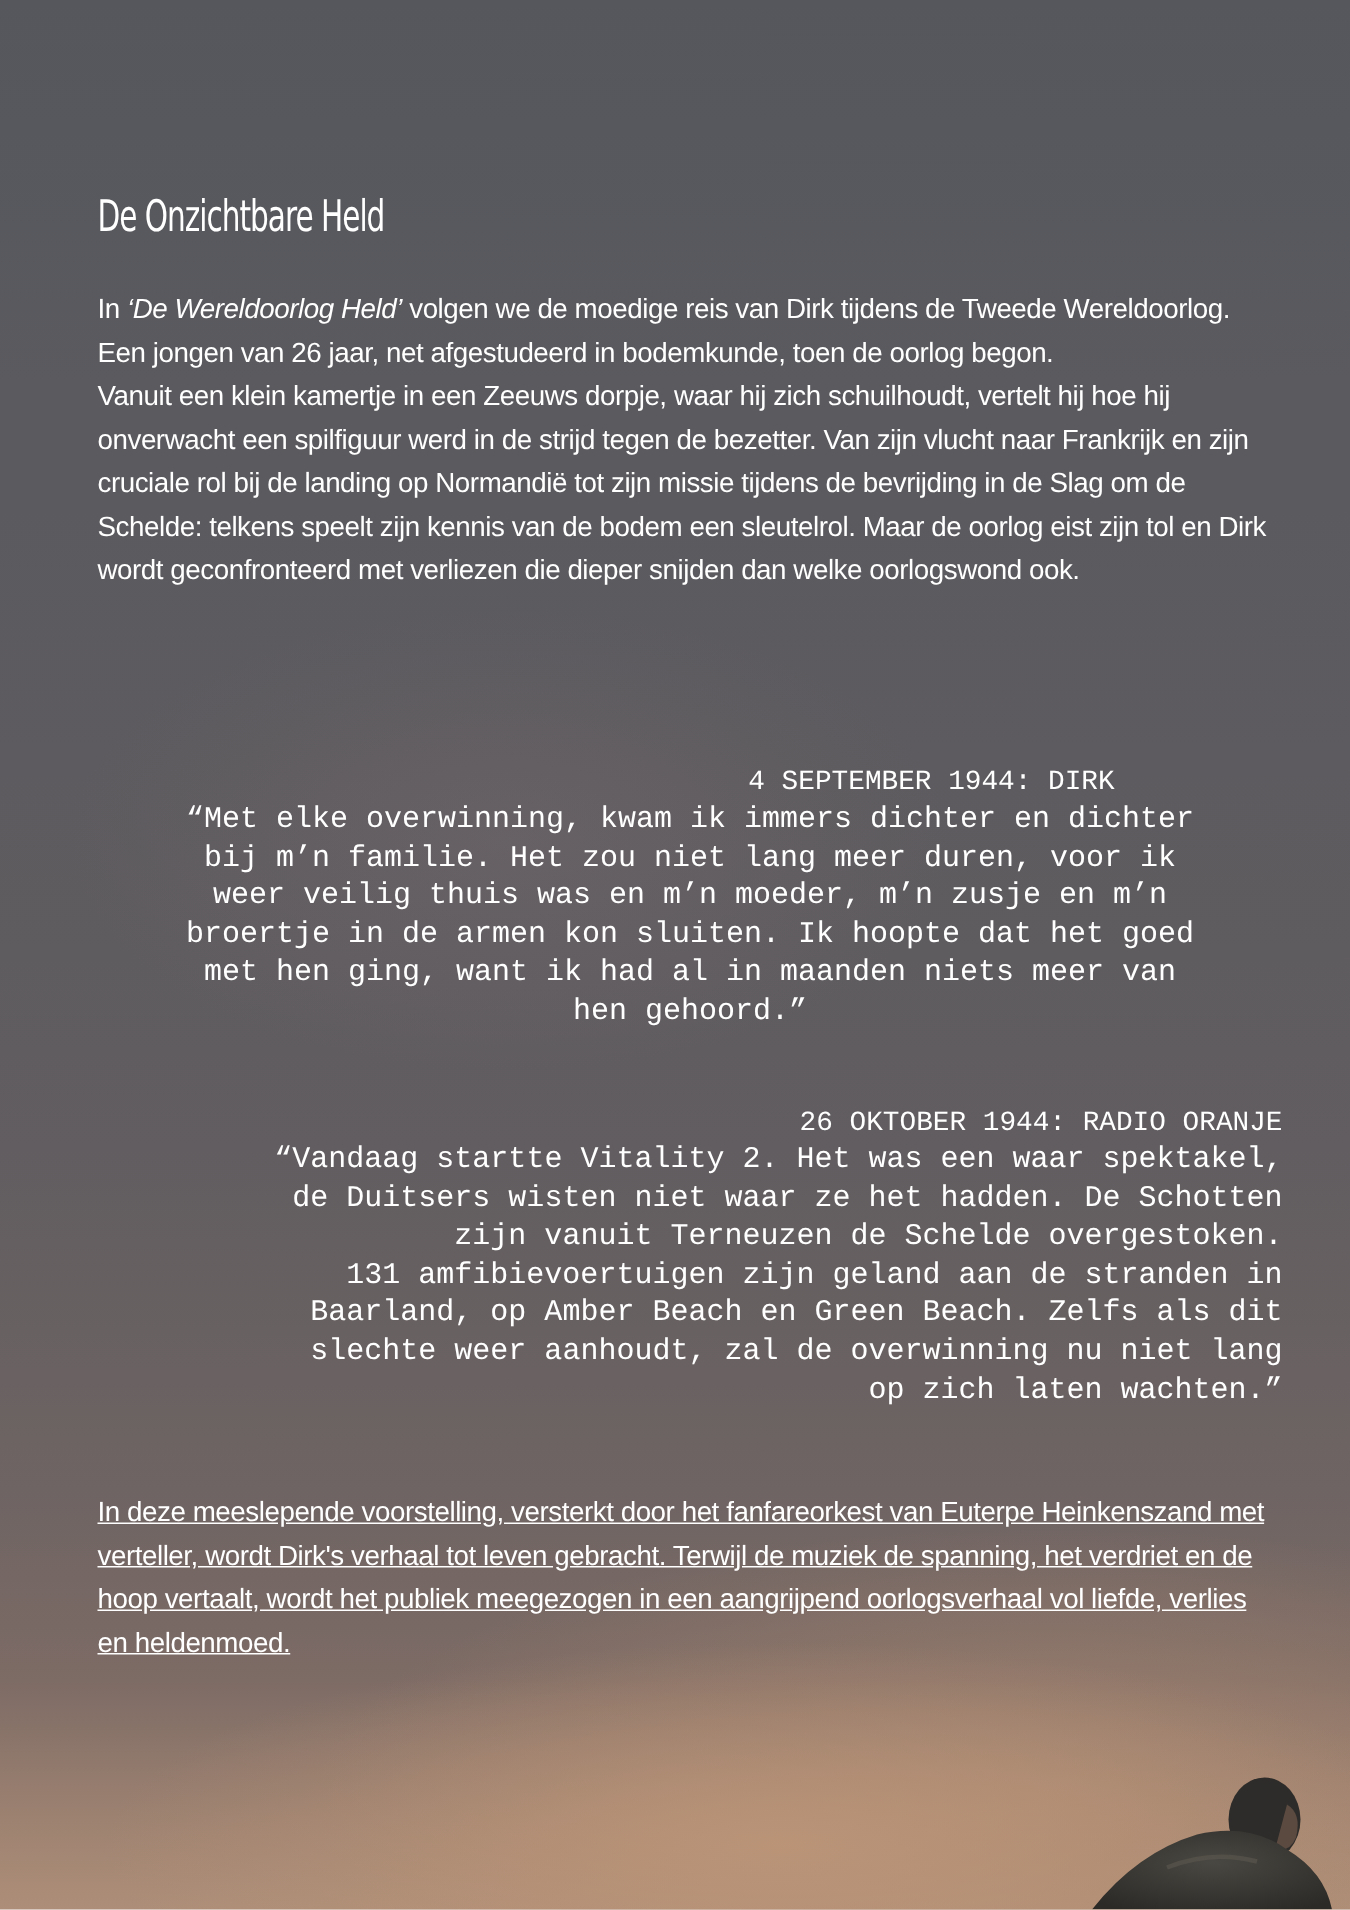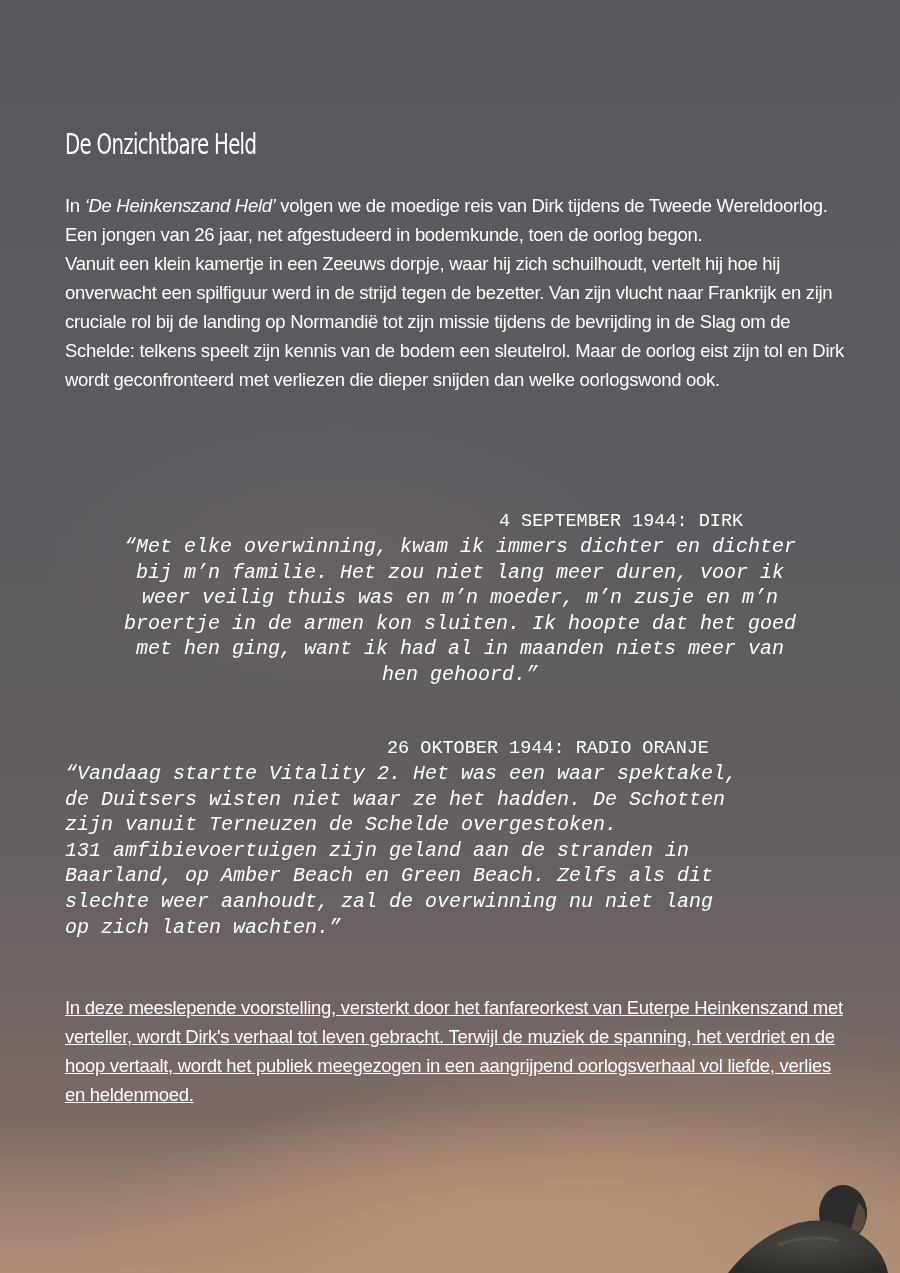--- a/index.html
+++ b/index.html
@@ -21,34 +21,34 @@
     .prose {
       position: absolute; left: 65px; width: 790px;
       font-family: "Liberation Sans", sans-serif; font-size: 18.5px; line-height: 29px;
       color: #ffffff; letter-spacing: -0.3px;
     }
     .prose p { margin: 0; }
     .intro { top: 191px; }
     .outro { top: 993px; text-decoration: underline; }
     .quote-block { position: absolute; left: 65px; width: 790px; font-family: "Liberation Mono", monospace; color: #ffffff; }
     .quote-head { font-size: 18.5px; line-height: 25px; padding-left: 322px; white-space: pre; }
-    .quote-text { font-size: 20px; line-height: 25.6px; white-space: pre; font-style: italic; }
+    .quote-text { font-size: 20px; line-height: 25.6px; white-space: pre; }
     .q1 { top: 509px; text-align: center; }
-    .q2 { top: 736px; }
+    .q2 { top: 736px; text-align: right; }
     .figure { position: absolute; right: 0; bottom: 0; width: 190px; height: 120px; }
   </style>
 </head>
 <body>
 
 <div class="page">
 
   <h1 class="title">De Onzichtbare Held</h1>
 
   <div class="prose intro">
-    <p><span>In </span><em>‘De Heinkenszand Held’</em><span> volgen we de moedige reis van Dirk tijdens de Tweede Wereldoorlog. Een jongen van 26 jaar, net afgestudeerd in bodemkunde, toen de oorlog begon.</span></p>
+    <p><span>In </span><em>‘De Wereldoorlog Held’</em><span> volgen we de moedige reis van Dirk tijdens de Tweede Wereldoorlog. Een jongen van 26 jaar, net afgestudeerd in bodemkunde, toen de oorlog begon.</span></p>
     <p>Vanuit een klein kamertje in een Zeeuws dorpje, waar hij zich schuilhoudt, vertelt hij hoe hij onverwacht een spilfiguur werd in de strijd tegen de bezetter. Van zijn vlucht naar Frankrijk en zijn cruciale rol bij de landing op Normandië tot zijn missie tijdens de bevrijding in de Slag om de Schelde: telkens speelt zijn kennis van de bodem een sleutelrol. Maar de oorlog eist zijn tol en Dirk wordt geconfronteerd met verliezen die dieper snijden dan welke oorlogswond ook.</p>
   </div>
 
   <div class="quote-block q1">
     <div class="quote-head">4 SEPTEMBER 1944: DIRK</div>
     <div class="quote-text">“Met elke overwinning, kwam ik immers dichter en dichter
 bij m’n familie. Het zou niet lang meer duren, voor ik
 weer veilig thuis was en m’n moeder, m’n zusje en m’n
 broertje in de armen kon sluiten. Ik hoopte dat het goed
 met hen ging, want ik had al in maanden niets meer van

